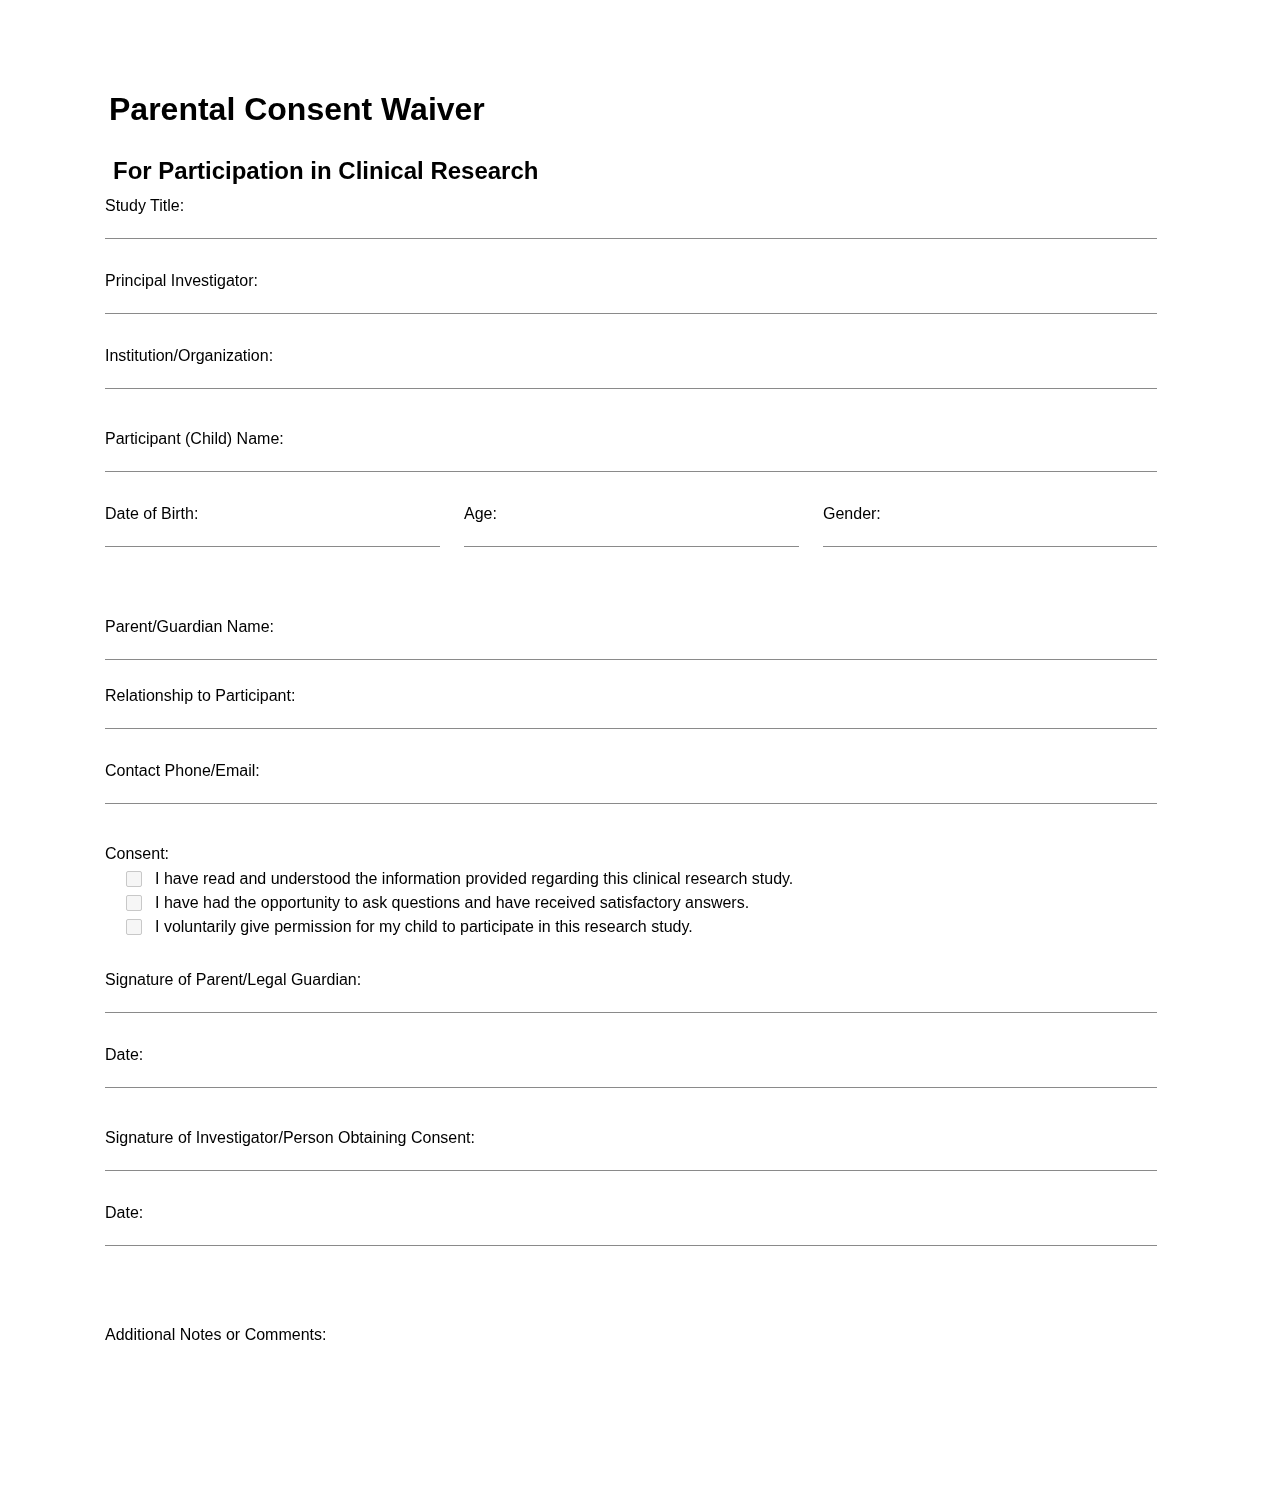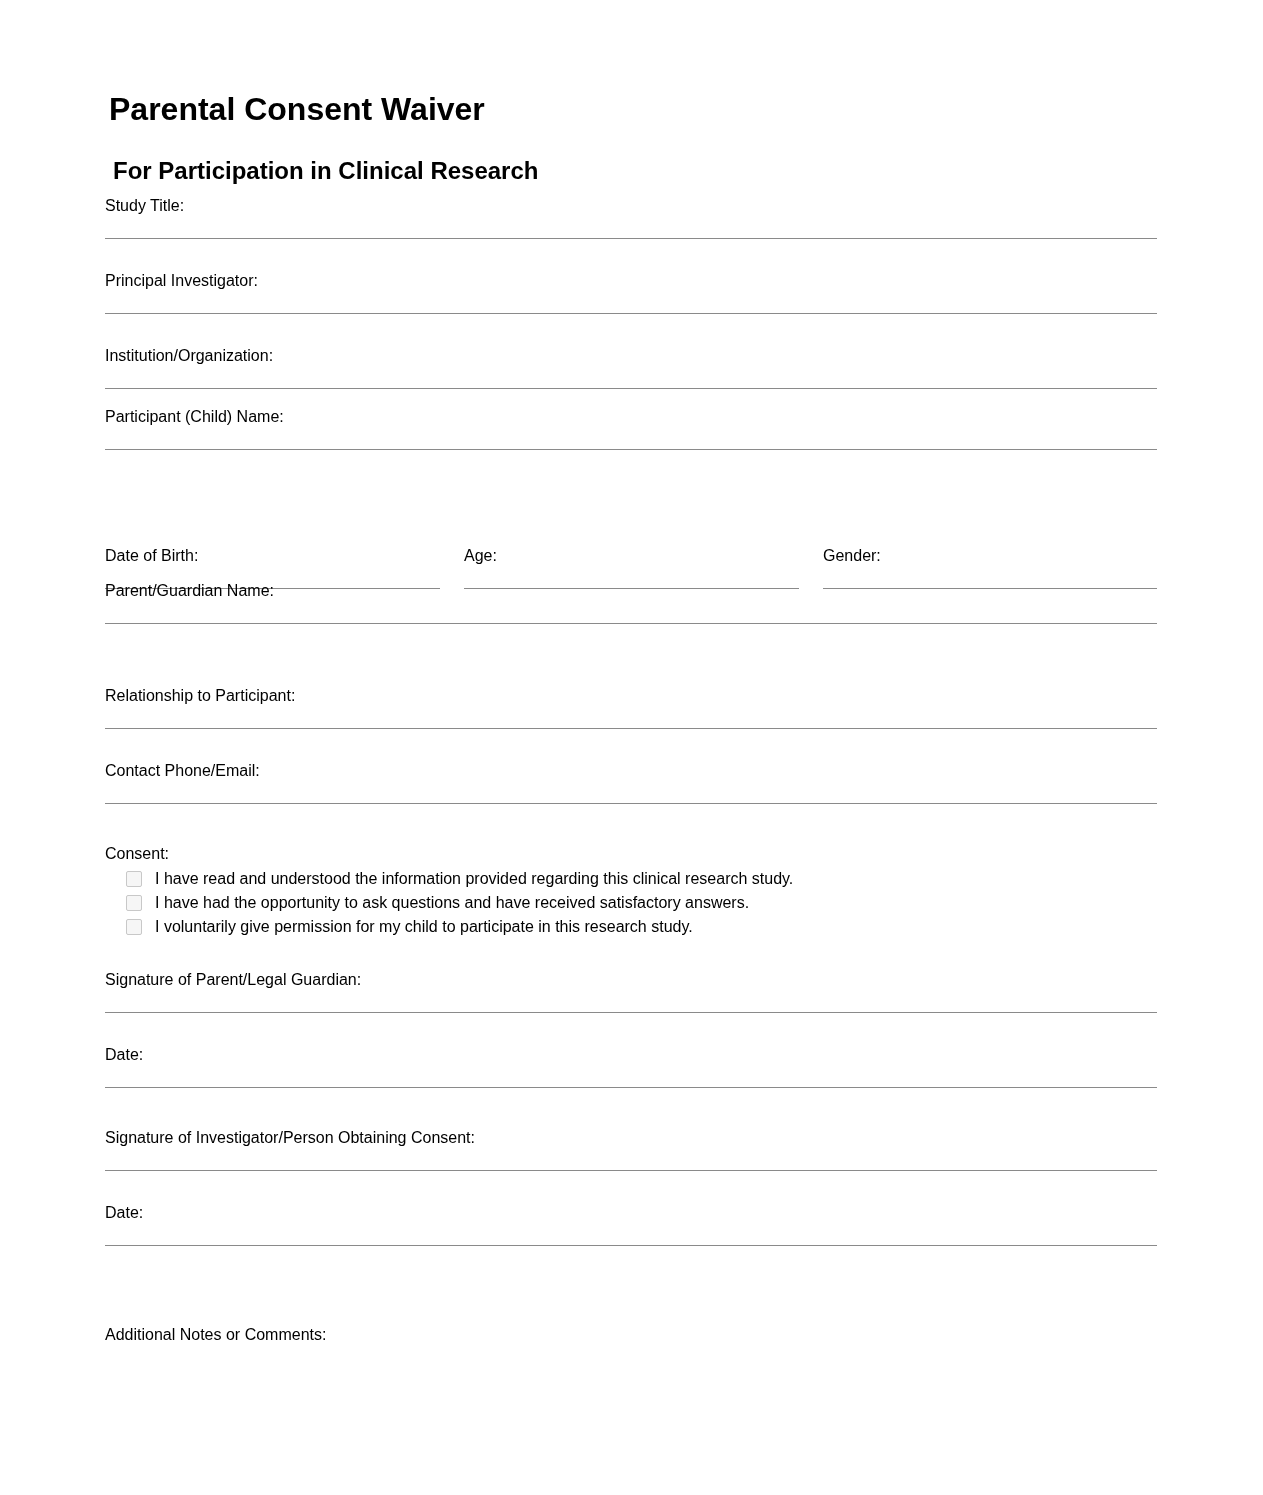--- a/index.html
+++ b/index.html
@@ -19,21 +19,21 @@
   .field { position: absolute; left: 0; width: 1052px; }
   .field label {
     display: block; font-size: 16px; line-height: 18px; white-space: nowrap;
   }
   .field .line {
     position: absolute; left: 0; right: 0; top: 41px; height: 0;
     border-bottom: 1px solid #8a8a8a; background: transparent;
     border-top: none; border-left: none; border-right: none;
     outline: none; padding: 0; margin: 0;
   }
-  .col { position: absolute; width: 335px; margin-top: 42px; }
+  .col { position: absolute; width: 335px; }
   .consent-label { position: absolute; left: 0; top: 845px; font-size: 16px; line-height: 18px; }
   .check-row {
     position: absolute; left: 16px; height: 20px; display: flex; align-items: center; white-space: nowrap;
   }
   .checkbox {
     width: 16px; height: 16px; box-sizing: border-box; margin: 0 0 0 5px;
     border: 1px solid #c8c8c8; border-radius: 2px; background: #f6f6f6;
   }
   .check-text { margin-left: 13px; font-size: 16px; line-height: 18px; }
   .clip {
@@ -56,41 +56,41 @@
   <div class="field" style="top:272px">
     <label>Principal Investigator:</label>
     <input class="line" type="text" value="" style="">
   </div>
 
   <div class="field" style="top:347px">
     <label>Institution/Organization:</label>
     <input class="line" type="text" value="" style="">
   </div>
 
-  <div class="field" style="top:408px">
+  <div class="field" style="top:430px">
     <label>Participant (Child) Name:</label>
     <input class="line" type="text" value="" style="">
   </div>
 
   <div class="field" style="top:505px">
     <div class="col" style="left:0">
       <label>Date of Birth:</label>
       <input class="line" type="text" value="" style="">
     </div>
     <div class="col" style="left:359px">
       <label>Age:</label>
       <input class="line" type="text" value="" style="">
     </div>
     <div class="col" style="left:718px; width:334px">
       <label>Gender:</label>
       <input class="line" type="text" value="" style="">
     </div>
   </div>
 
-  <div class="field" style="top:582px">
+  <div class="field" style="top:618px">
     <label>Parent/Guardian Name:</label>
     <input class="line" type="text" value="" style="">
   </div>
 
   <div class="field" style="top:687px">
     <label>Relationship to Participant:</label>
     <input class="line" type="text" value="" style="">
   </div>
 
   <div class="field" style="top:762px">

